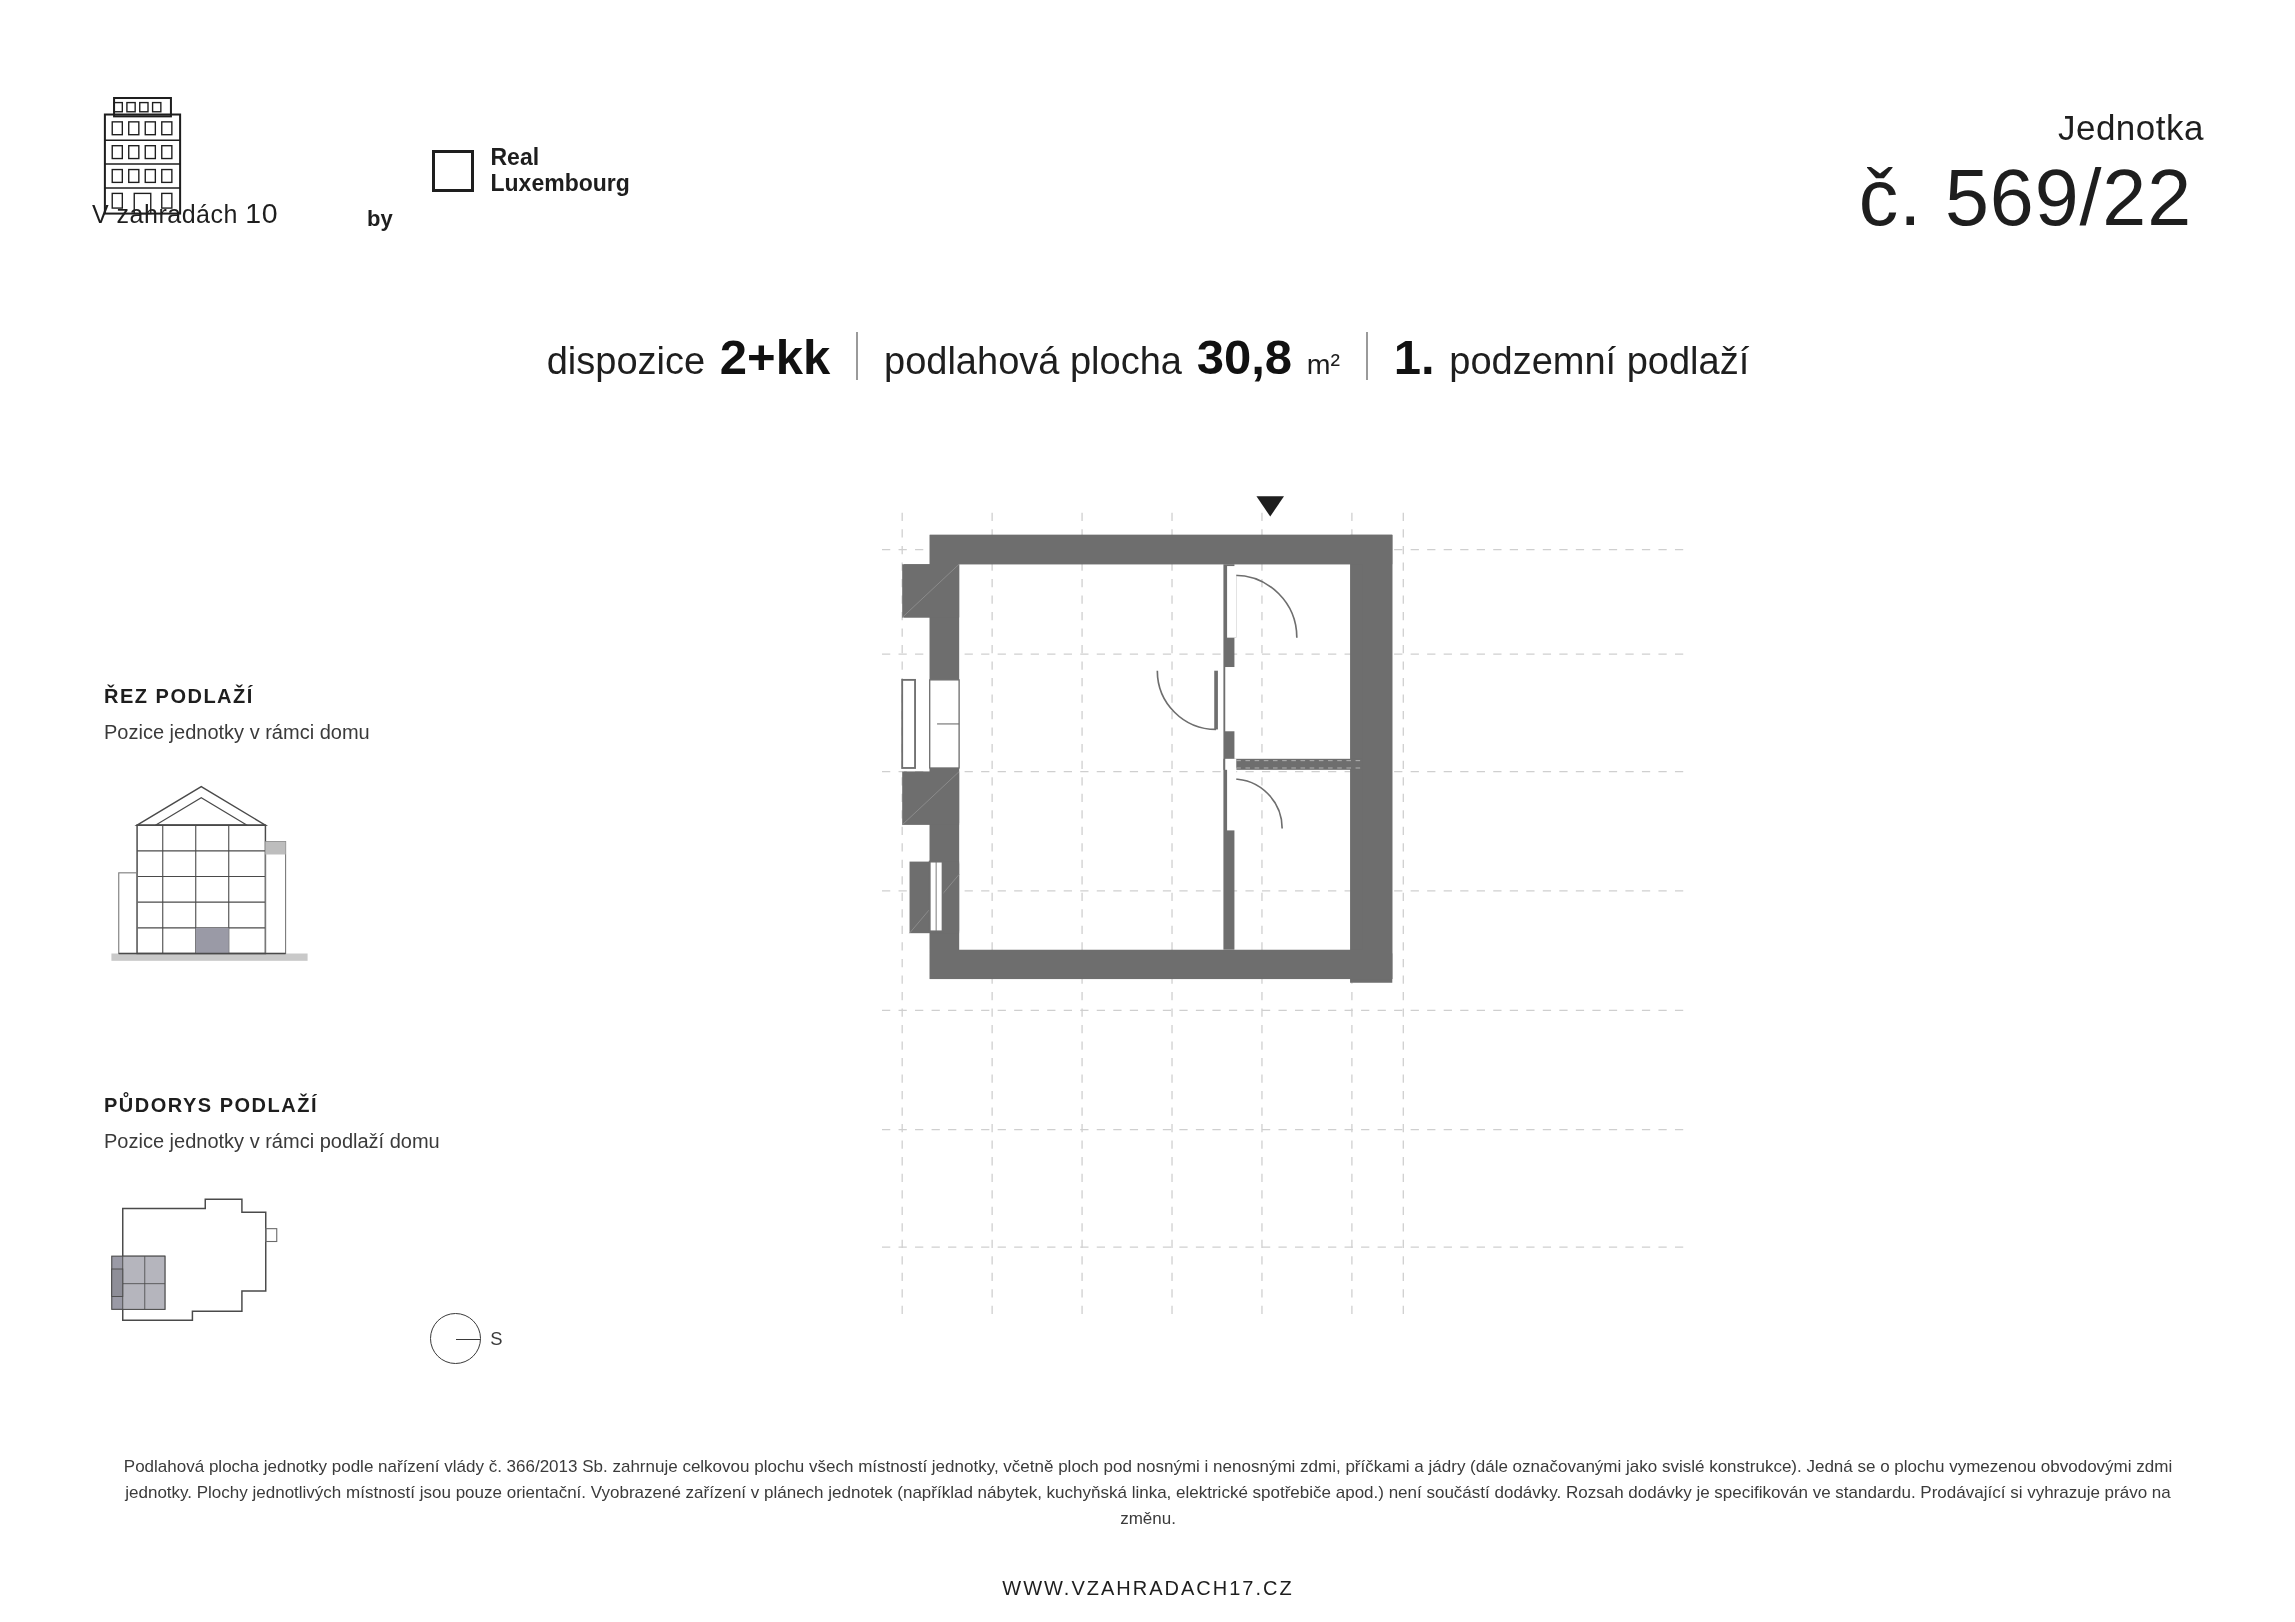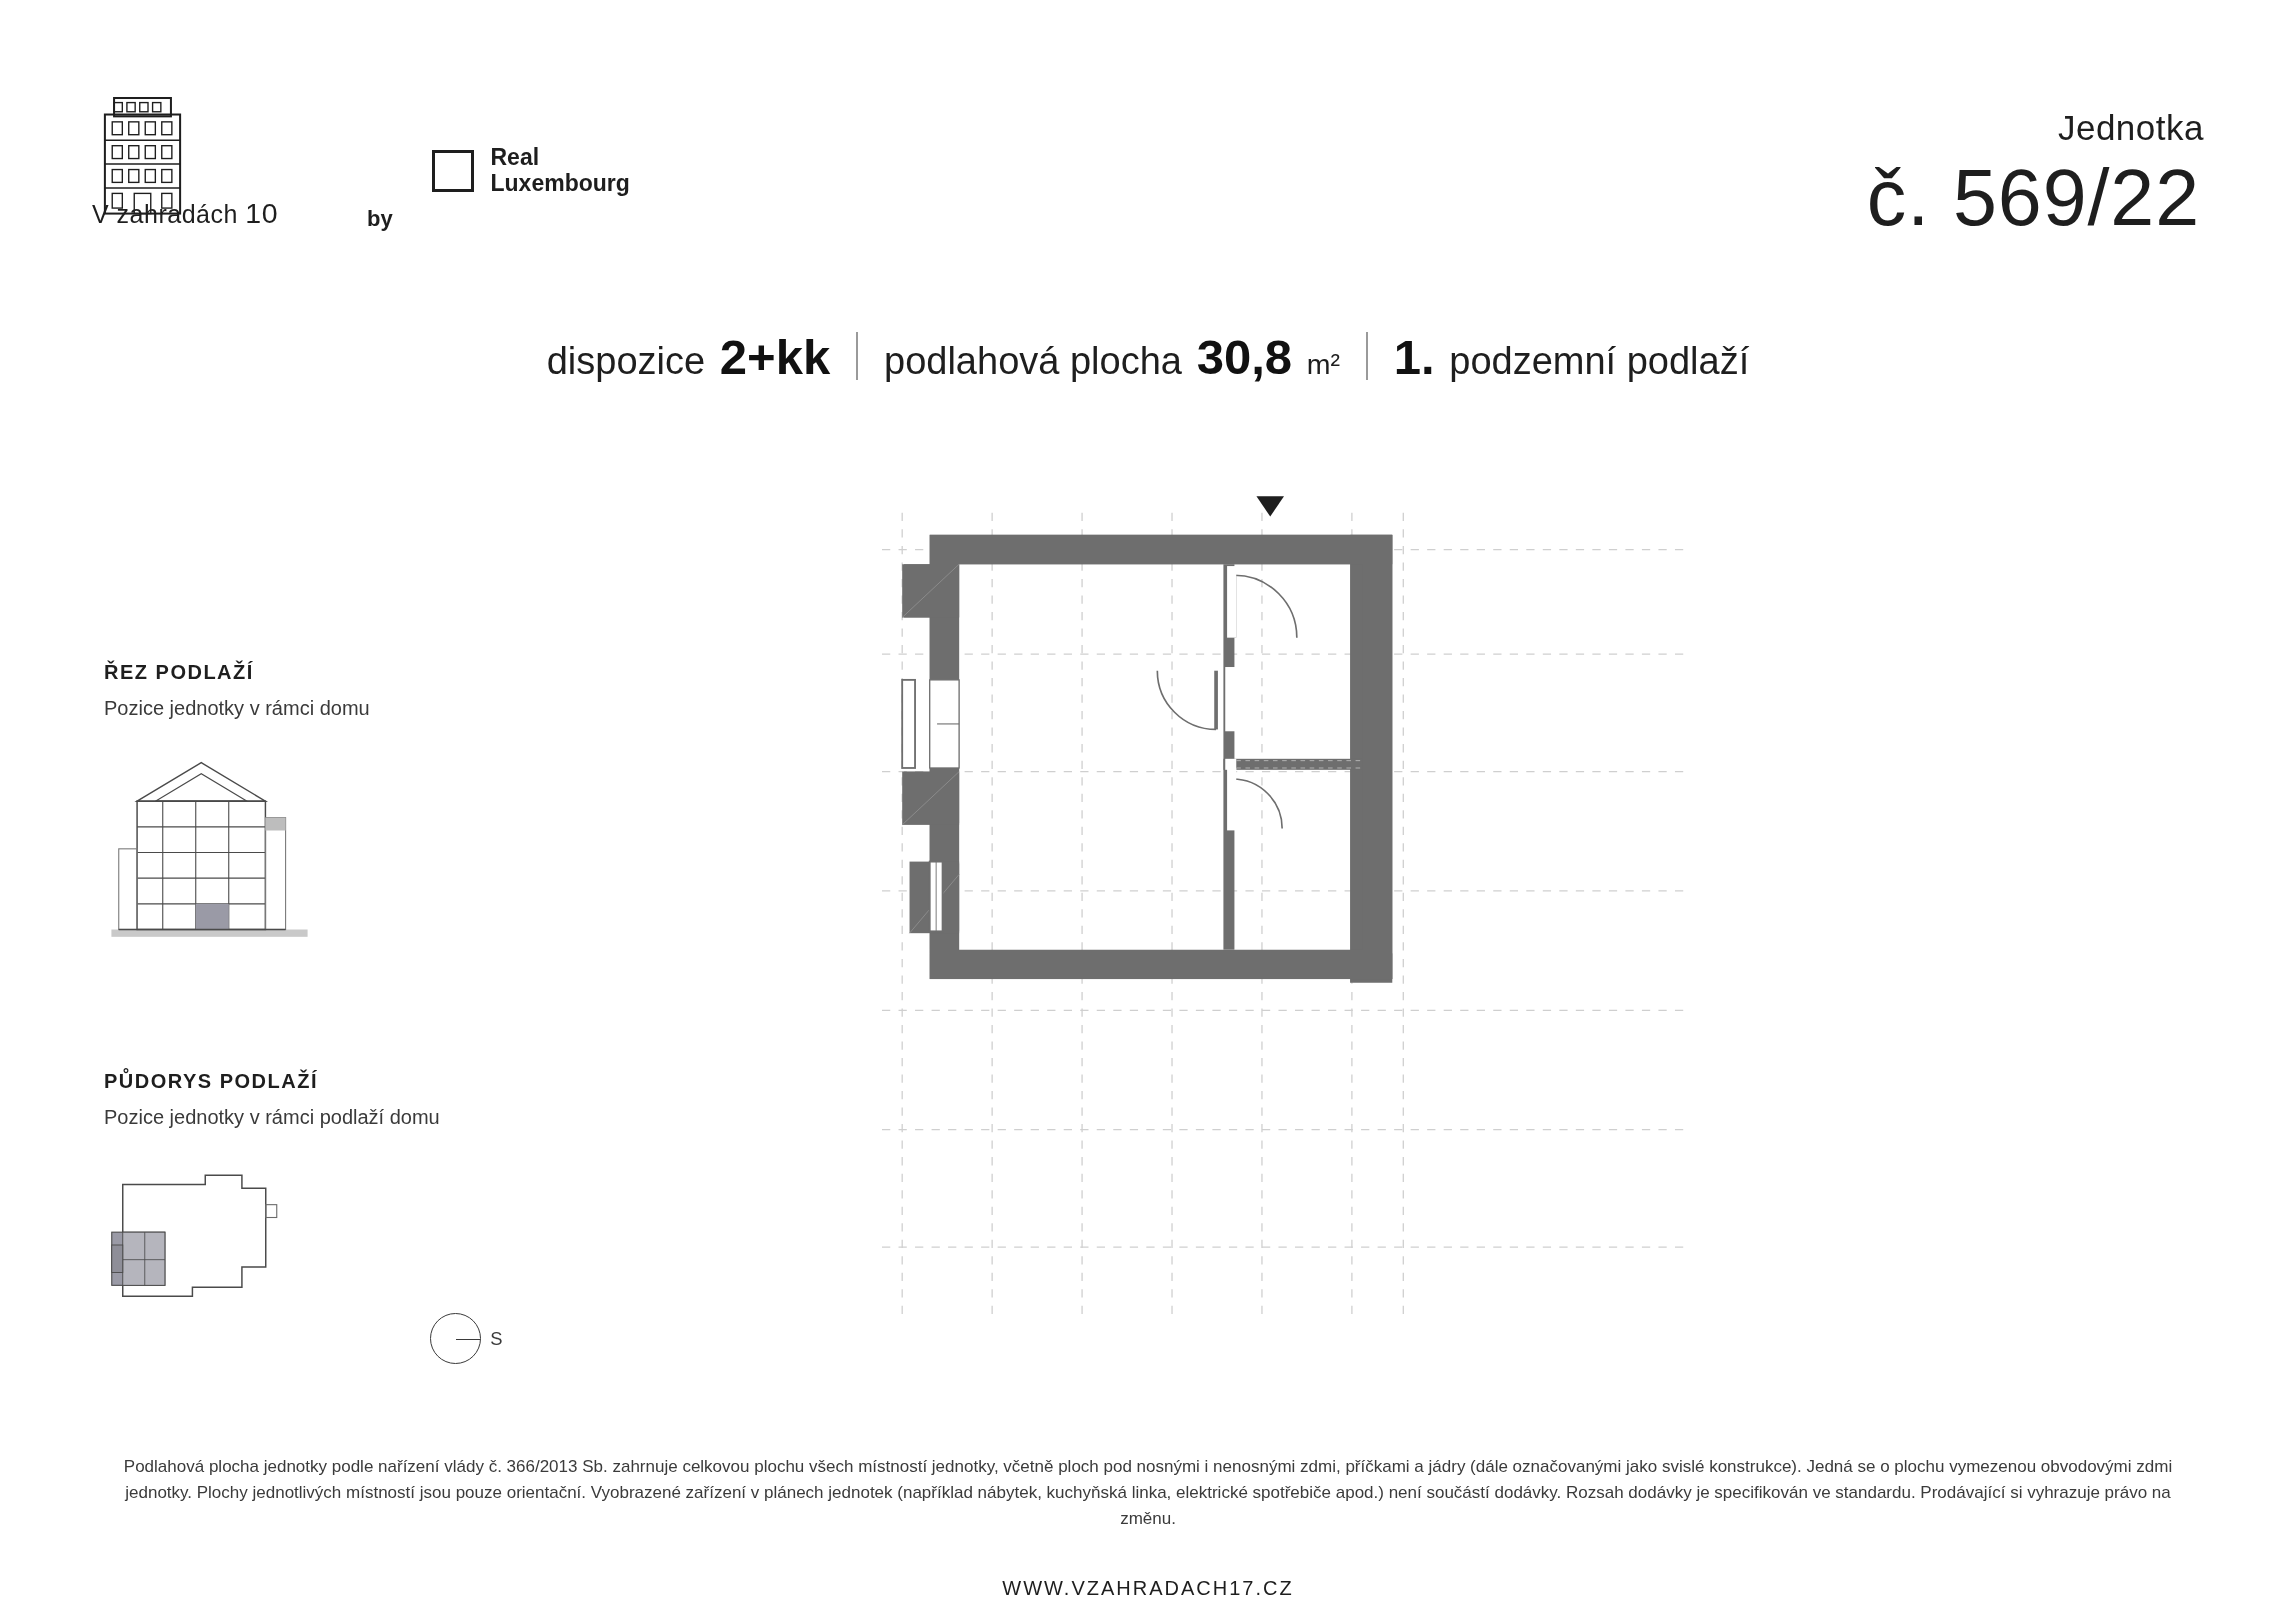--- a/index.html
+++ b/index.html
@@ -39,21 +39,21 @@
   .rl-square {
     width: 42px; height: 42px; border: 3.2px solid #1e1e1e;
   }
   .rl-text { font-size: 23px; font-weight: bold; line-height: 1.12; color:#1e1e1e; }
 
   .unit-label {
     position: absolute; right: 92px; top: 108px;
     font-size: 35px; color: #1e1e1e; letter-spacing: 0.5px;
   }
   .unit-number {
-    position: absolute; right: 96px; top: 152px;
+    position: absolute; right: 104px; top: 152px;
     font-size: 79px; font-weight: 300; color: #1e1e1e; letter-spacing: 0.9px;
   }
 
   .spec-row {
     position: absolute; left: 0; right: 0; top: 326px;
     display: flex; justify-content: center; align-items: baseline;
     gap: 0px;
     text-align: center;
   }
   .spec-row .lbl { font-size: 38px; font-weight: 300; color: #1e1e1e; }
@@ -61,21 +61,21 @@
   .spec-row .unit-m2 { font-size: 28.5px; font-weight: 300; color:#1e1e1e; }
   .sep {
     display: inline-block; width: 1.8px; height: 48px; background: #9a9a9a;
     margin: 0 26px; position: relative; top: 5.5px;
   }
   .sp { display:inline-block; width: 14.7px; }
 
   
   .left-col { position: absolute; left: 104px; top: 661px; width: 478px; }
   .sec-title {
-    font-size: 20px; font-weight: bold; letter-spacing: 1.5px; color:#1e1e1e;
+    font-size: 20px; font-weight: bold; letter-spacing: 1.5px; color:#1e1e1e;margin-top:24px;
   }
   .sec-sub {
     font-size: 20px; font-weight: 300; color:#3a3a3a; margin-top: 13px;
   }
   .thumb-section { width: 211px; height: 220px; margin-top: 27.5px; }
   .thumb-plan { width: 230px; height: 165px; margin-top: 27.5px; }
 
   .left-col2 { position: absolute; left: 104px; top: 1070px; width: 514px; }
 
   .compass {

